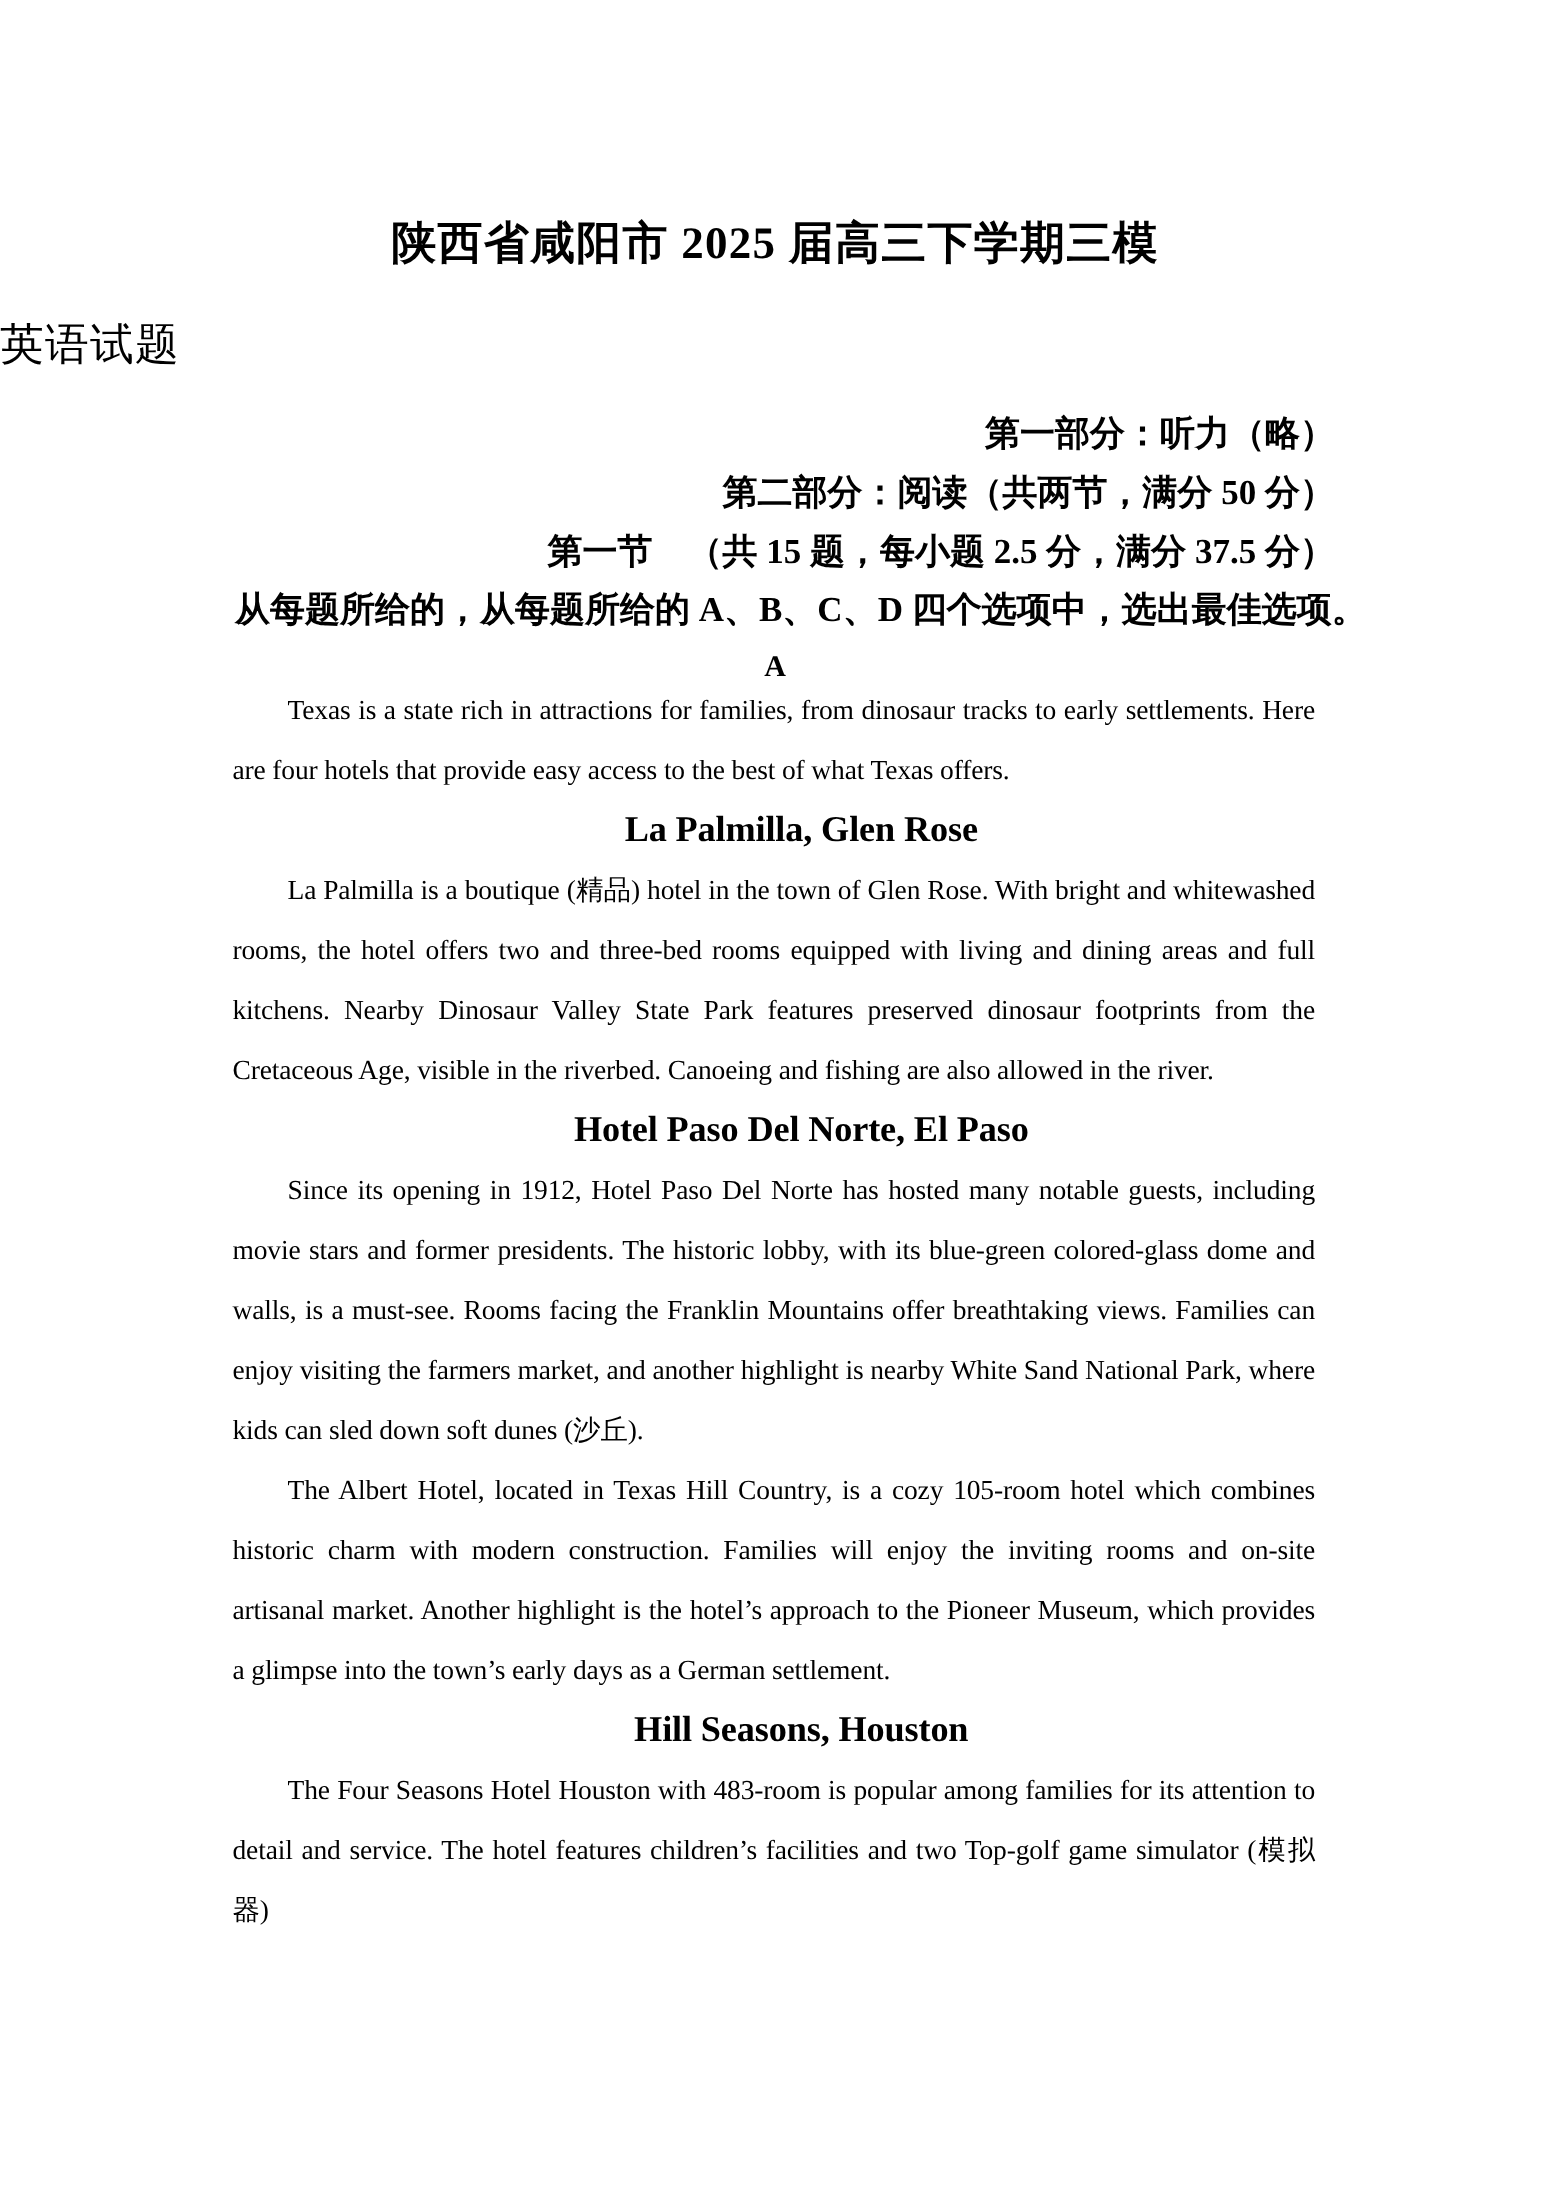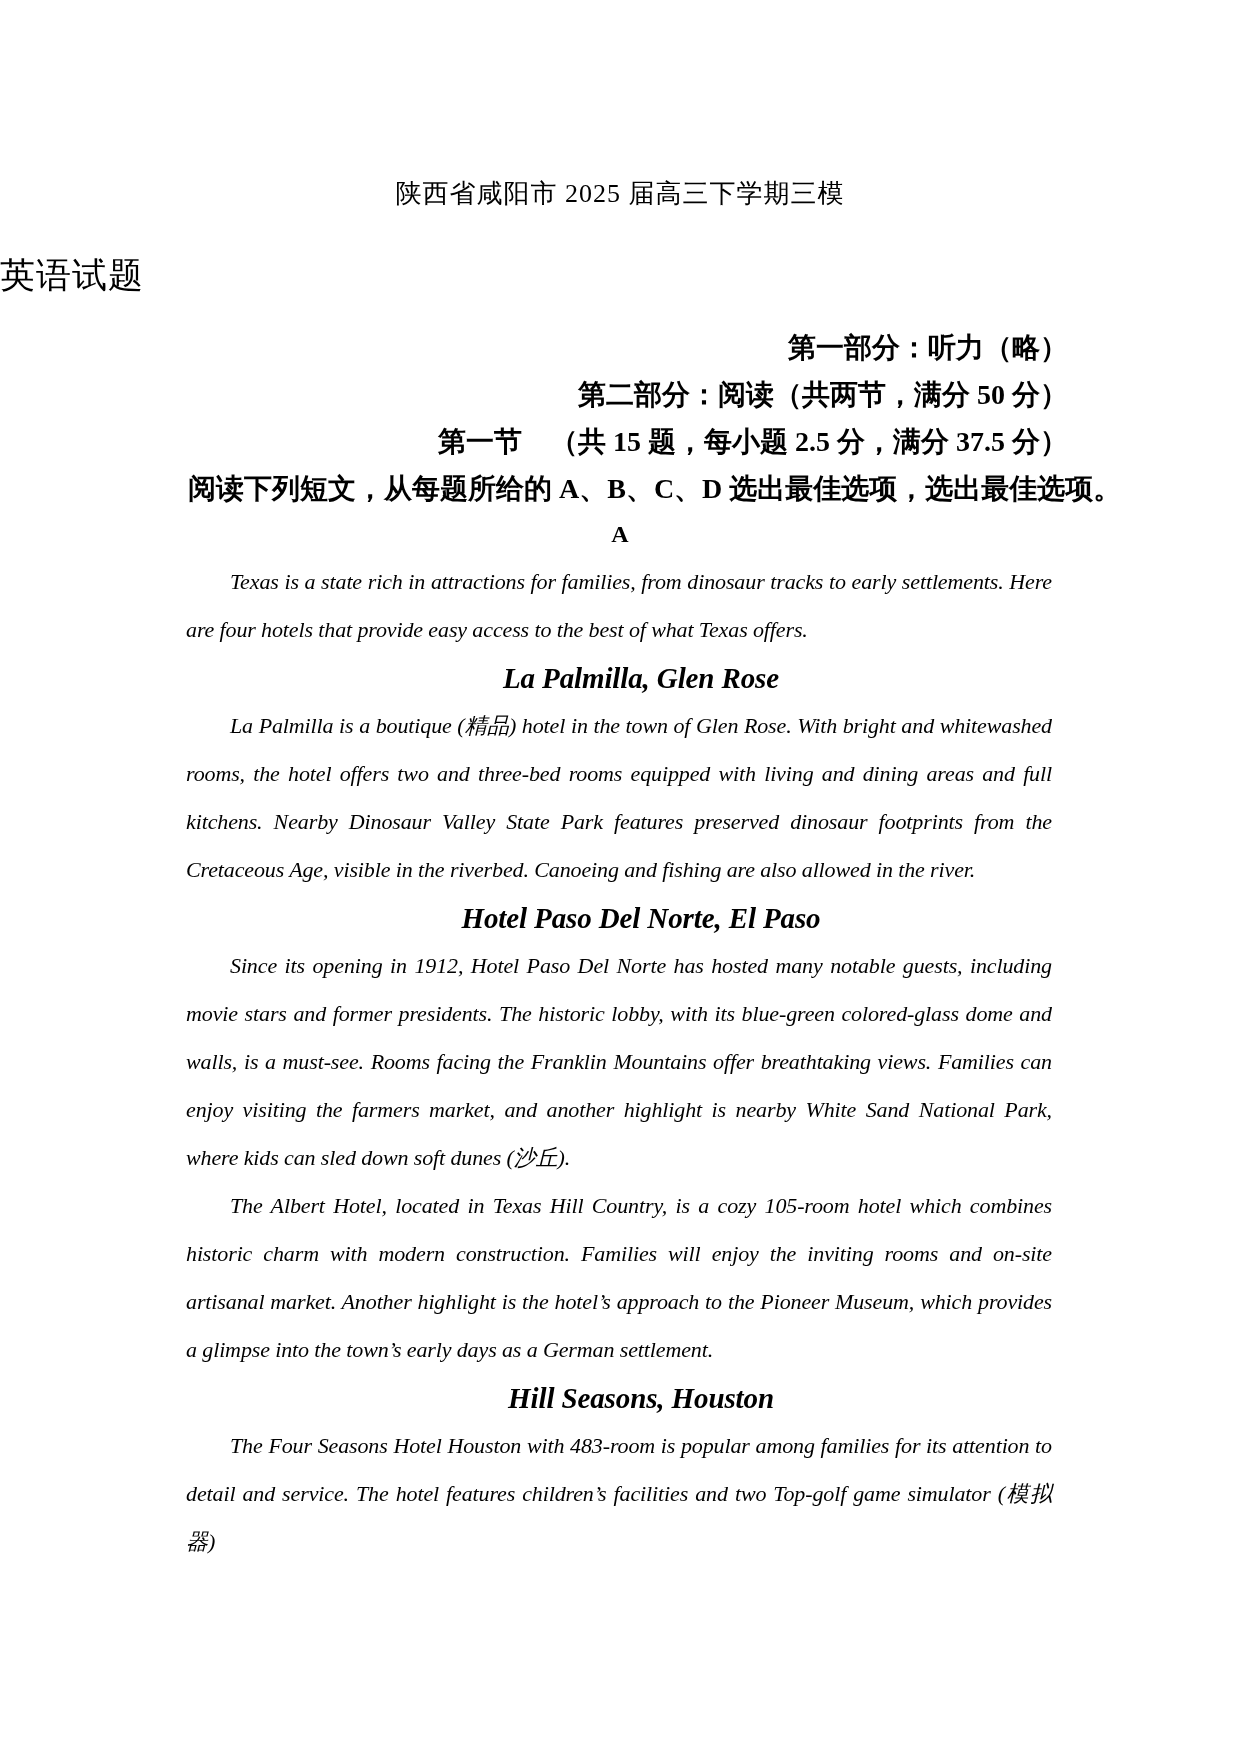--- a/index.html
+++ b/index.html
@@ -16,23 +16,23 @@
     font-family: "Liberation Serif", "DejaVu Serif", serif;
     overflow: hidden;
   }
   .paper-title {
     position: absolute;
     top: 172px;
     left: 0;
     width: 100%;
     margin: 0;
     text-align: center;
-    font-size: 26px;
+    font-size: 36px;
     line-height: 44px;
-    font-weight: 400;
+    font-weight: 700;
     letter-spacing: 1px;
   }
   .paper-subtitle {
     position: absolute;
     top: 254px;
     left: 0;
     width: 100%;
     margin: 0;
     text-align: left;
     font-size: 35px;
@@ -58,28 +58,27 @@
     top: 510px;
     left: 0;
     width: 100%;
     text-align: center;
     font-size: 24px;
     font-weight: 700;
     line-height: 48px;
   }
   .body-block {
     position: absolute;
-    top: 558px;
+    top: 544px;
     left: 186px;
     width: 866px;
     font-size: 22px;
     line-height: 48px;
     text-align: justify;
     letter-spacing: -0.12px;
-    font-style: italic;
   }
   .body-block p {
     margin: 0;
     text-indent: 44px;
   }
   .hotel-heading {
     margin: 0;
     padding-left: 44px;
     font-size: 29px;
     font-weight: 700;
@@ -93,21 +92,21 @@
 <div class="page">
 
   <h1 class="paper-title">陕西省咸阳市 2025 届高三下学期三模</h1>
 
   <h2 class="paper-subtitle">英语试题</h2>
 
   <div class="cn-head">
     <div>第一部分：听力（略）</div>
     <div>第二部分：阅读（共两节，满分 50 分）</div>
     <div>第一节　（共 15 题，每小题 2.5 分，满分 37.5 分）</div>
-    <div>阅读下列短文，从每题所给的 A、B、C、D 选出最佳选项，选出最佳选项。</div>
+    <div>从每题所给的，从每题所给的 A、B、C、D 四个选项中，选出最佳选项。</div>
   </div>
 
   <div class="passage-label">A</div>
 
   <div class="body-block">
     <p>Texas is a state rich in attractions for families, from dinosaur tracks to early settlements. Here are four hotels that provide easy access to the best of what Texas offers.</p>
 
     <h3 class="hotel-heading">La Palmilla, Glen Rose</h3>
     <p>La Palmilla is a boutique (精品) hotel in the town of Glen Rose. With bright and whitewashed rooms, the hotel offers two and three-bed rooms equipped with living and dining areas and full kitchens. Nearby Dinosaur Valley State Park features preserved dinosaur footprints from the Cretaceous Age, visible in the riverbed. Canoeing and fishing are also allowed in the river.</p>
 

